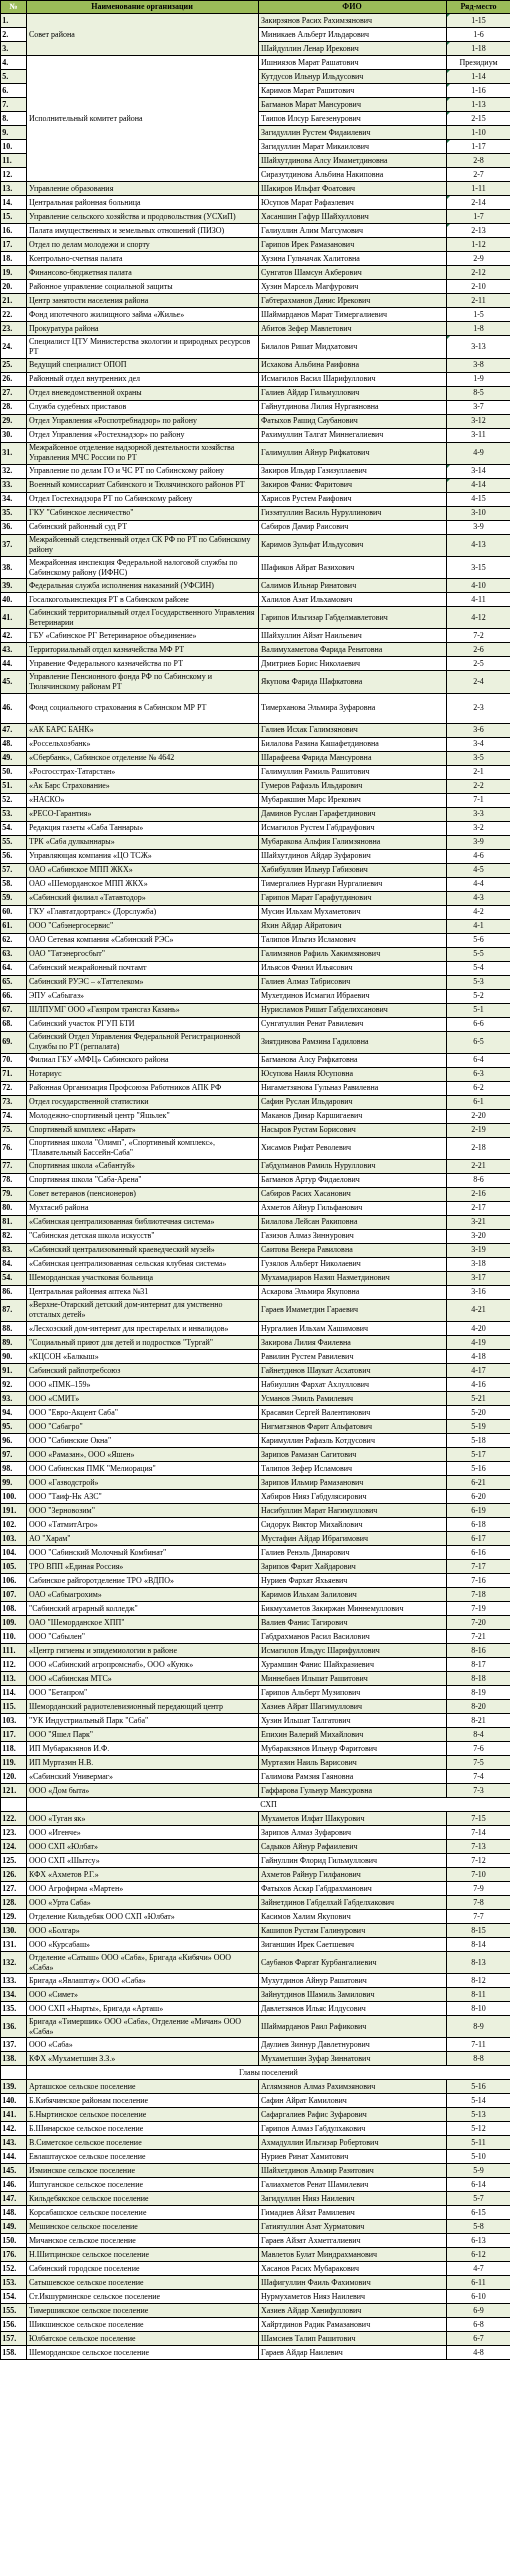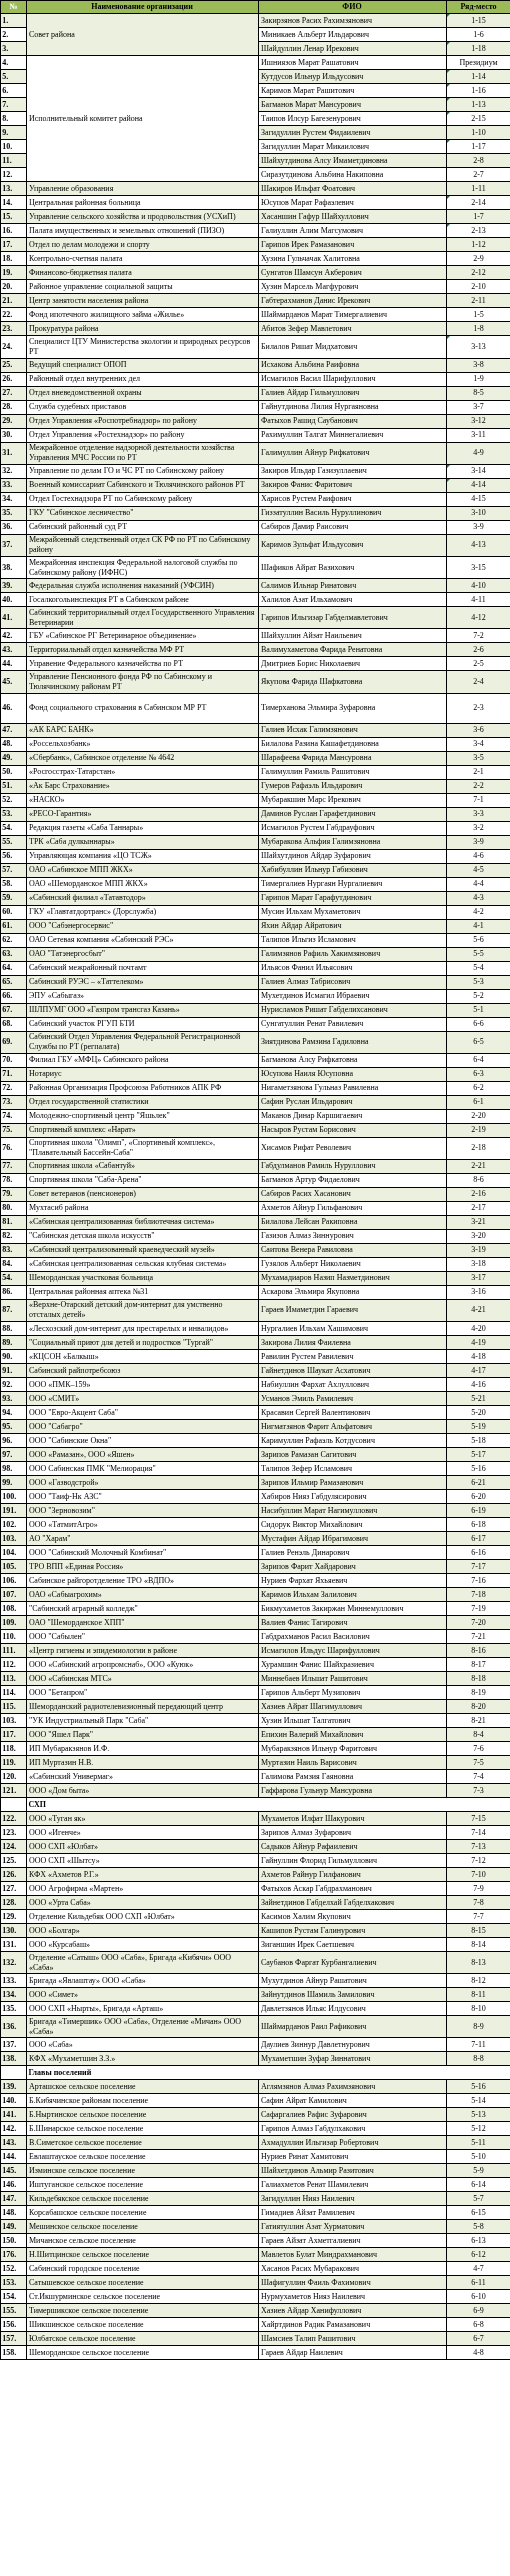--- a/index.html
+++ b/index.html
@@ -12,21 +12,21 @@
   th{background:#9BBB59;font-weight:bold;text-align:center;border-bottom:1.3px solid #000;}
   th.num{color:#ffffff;}
   td.num{font-weight:bold;text-align:left;padding-left:1.3px;}
   td.org{text-align:left;padding-left:2.5px;}
   td.fio{text-align:left;padding-left:2.5px;}
   td.place{text-align:center;position:relative;}
   tr.g td{background:#EBF1DE;}
   tr.w td{background:#ffffff;}
   td.cell-g{background:#EBF1DE !important;}
   td.cell-w{background:#ffffff !important;}
-  tr.section td{background:#ffffff;font-weight:bold;text-align:left;}
+  tr.section td{background:#ffffff;font-weight:normal;text-align:center;}
   .it{}
   .tri{position:absolute;top:0;left:0;width:0;height:0;
        border-top:3.8px solid #1E7145;border-right:3.8px solid transparent;}
 </style>
 </head>
 <body>
 
 <table>
   <colgroup>
     <col style="width:25.5px">

